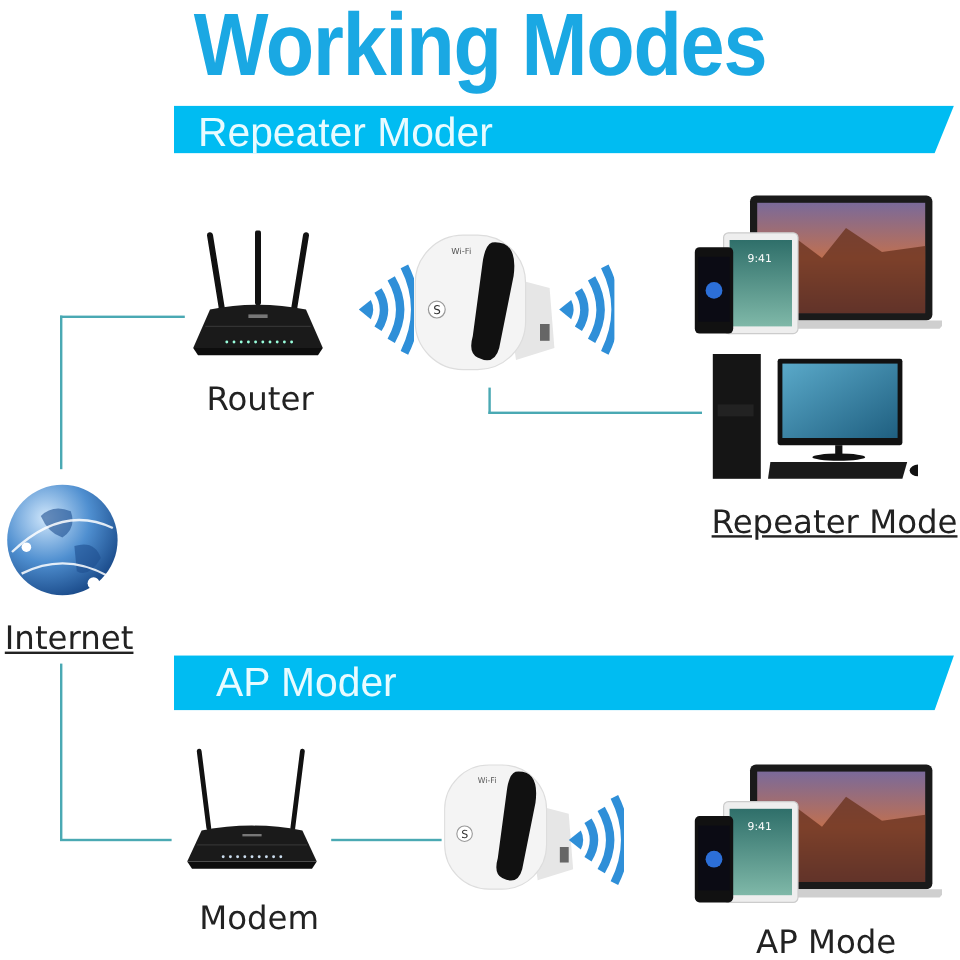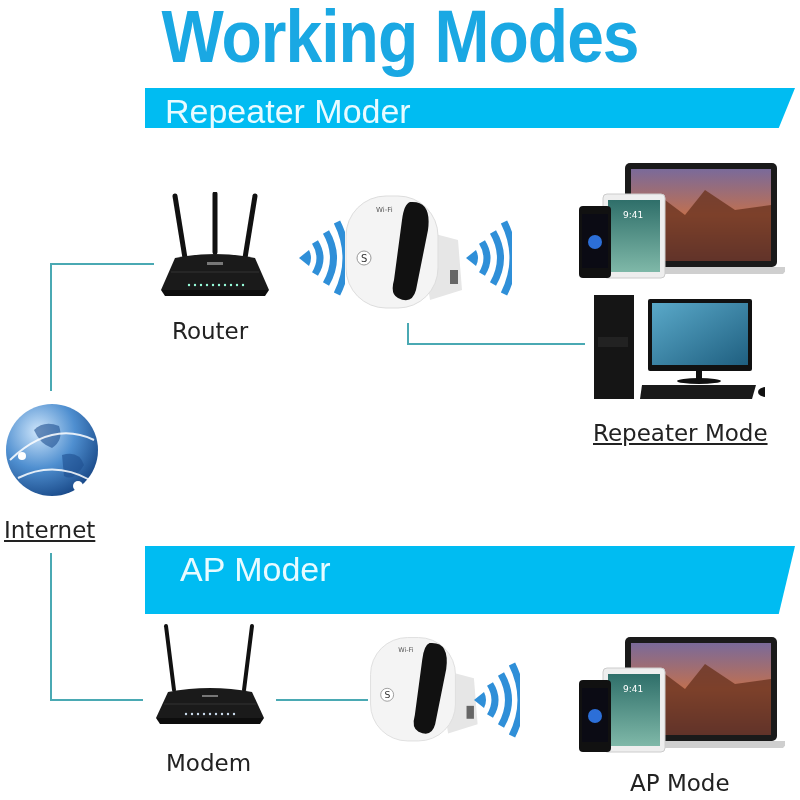--- a/index.html
+++ b/index.html
@@ -1,25 +1,25 @@
 <!DOCTYPE html>
 <html><head>
 <meta charset="utf-8">
 <style>
   html,body{margin:0;padding:0;}
   body{width:800px;height:800px;background:#ffffff;position:relative;overflow:hidden;font-family:"DejaVu Sans","Liberation Sans",sans-serif;}
   .abs{position:absolute;}
   .title{left:0;top:0;width:800px;text-align:center;top:-6px;font-family:"Liberation Sans",sans-serif;font-weight:bold;font-size:66px;color:#1aa8e3;letter-spacing:-1px;transform:scaleY(1.12);transform-origin:top center;}
   .banner{background:#00bcf2;color:#e8fbff;font-family:"Liberation Sans",sans-serif;font-size:34px;line-height:46px;height:40px;}
   .banner1{left:145px;top:88px;width:650px;clip-path:polygon(0 0,100% 0,97.5% 100%,0 100%);}
-  .banner2{left:145px;top:546px;width:650px;clip-path:polygon(0 0,100% 0,97.5% 100%,0 100%);height:68px;}
+  .banner2{left:145px;top:546px;width:650px;clip-path:polygon(0 0,100% 0,97.5% 100%,0 100%);height:46px;}
   .banner span{padding-left:20px;}
   .banner2 span{padding-left:35px;}
   .line{background:#4aa9b3;}
-  .label{font-family:"DejaVu Sans",sans-serif;color:#222;font-size:23px;}
+  .label{font-family:"DejaVu Sans",sans-serif;color:#222;font-size:27px;}
   svg{display:block;}
 </style>
 </head>
 <body>
 
 <div class="abs title">Working Modes</div>
 
 <div class="abs banner banner1"><span>Repeater Moder</span></div>
 <div class="abs banner banner2"><span>AP Moder</span></div>
 

